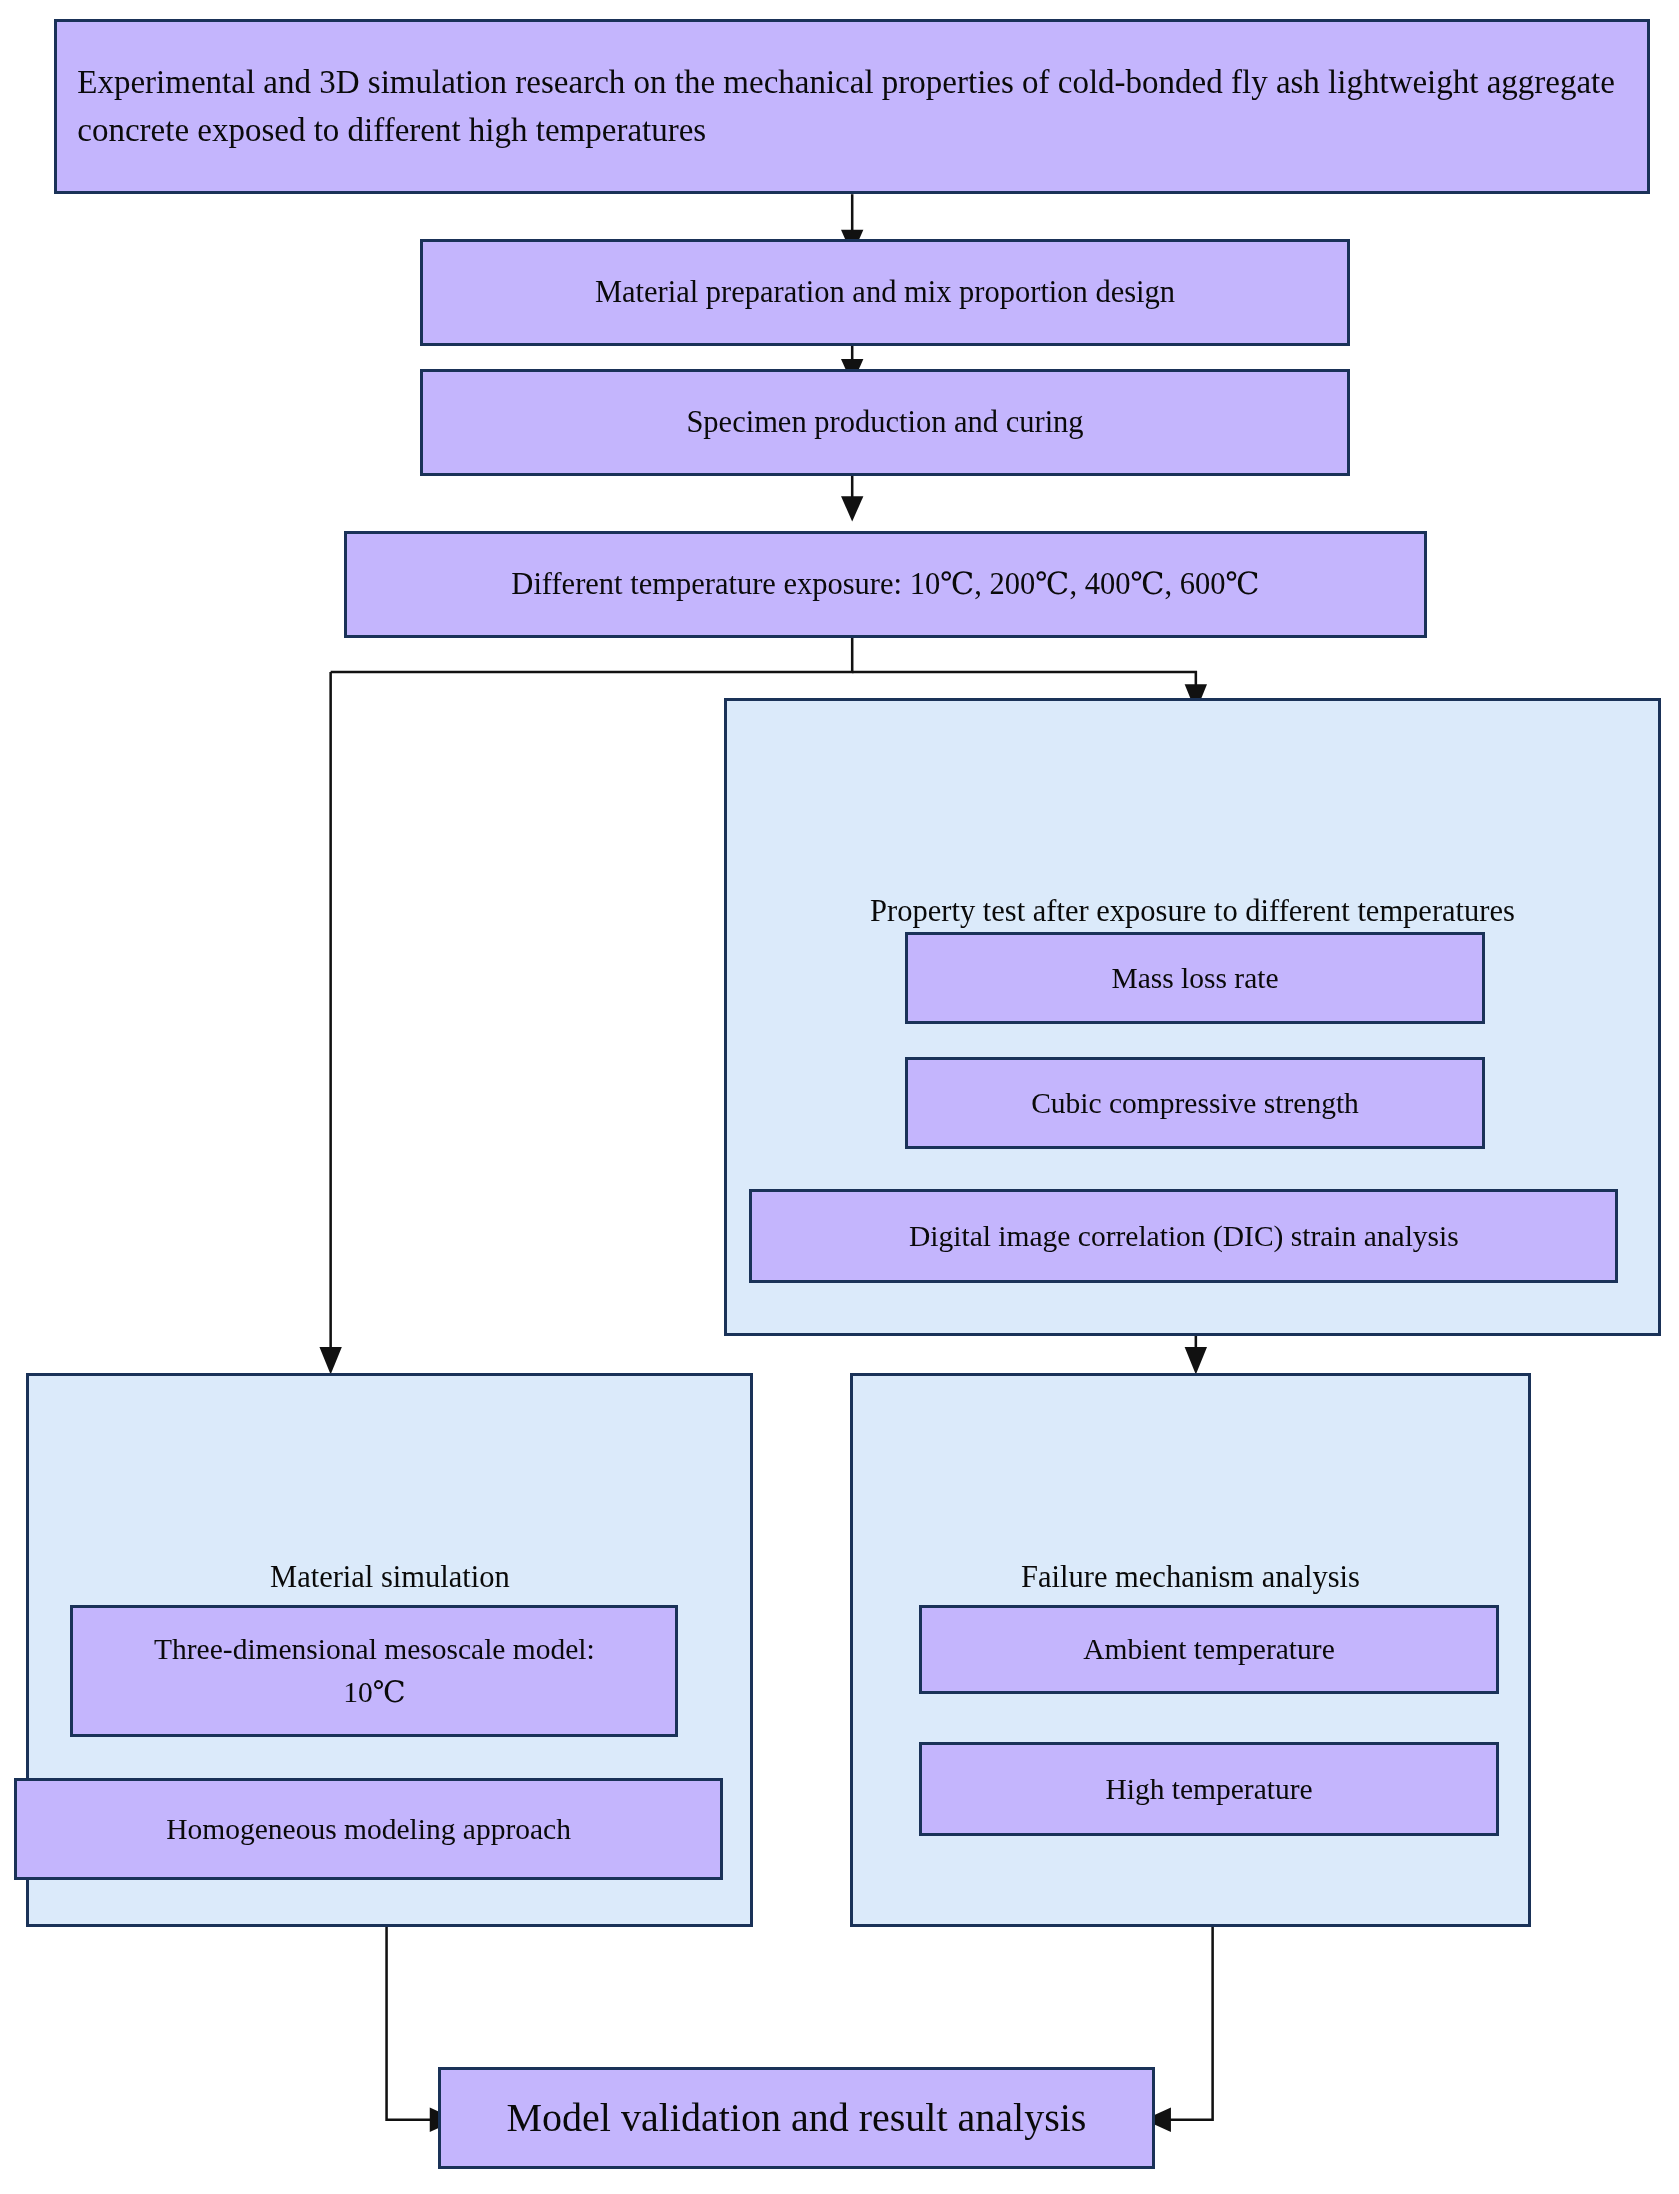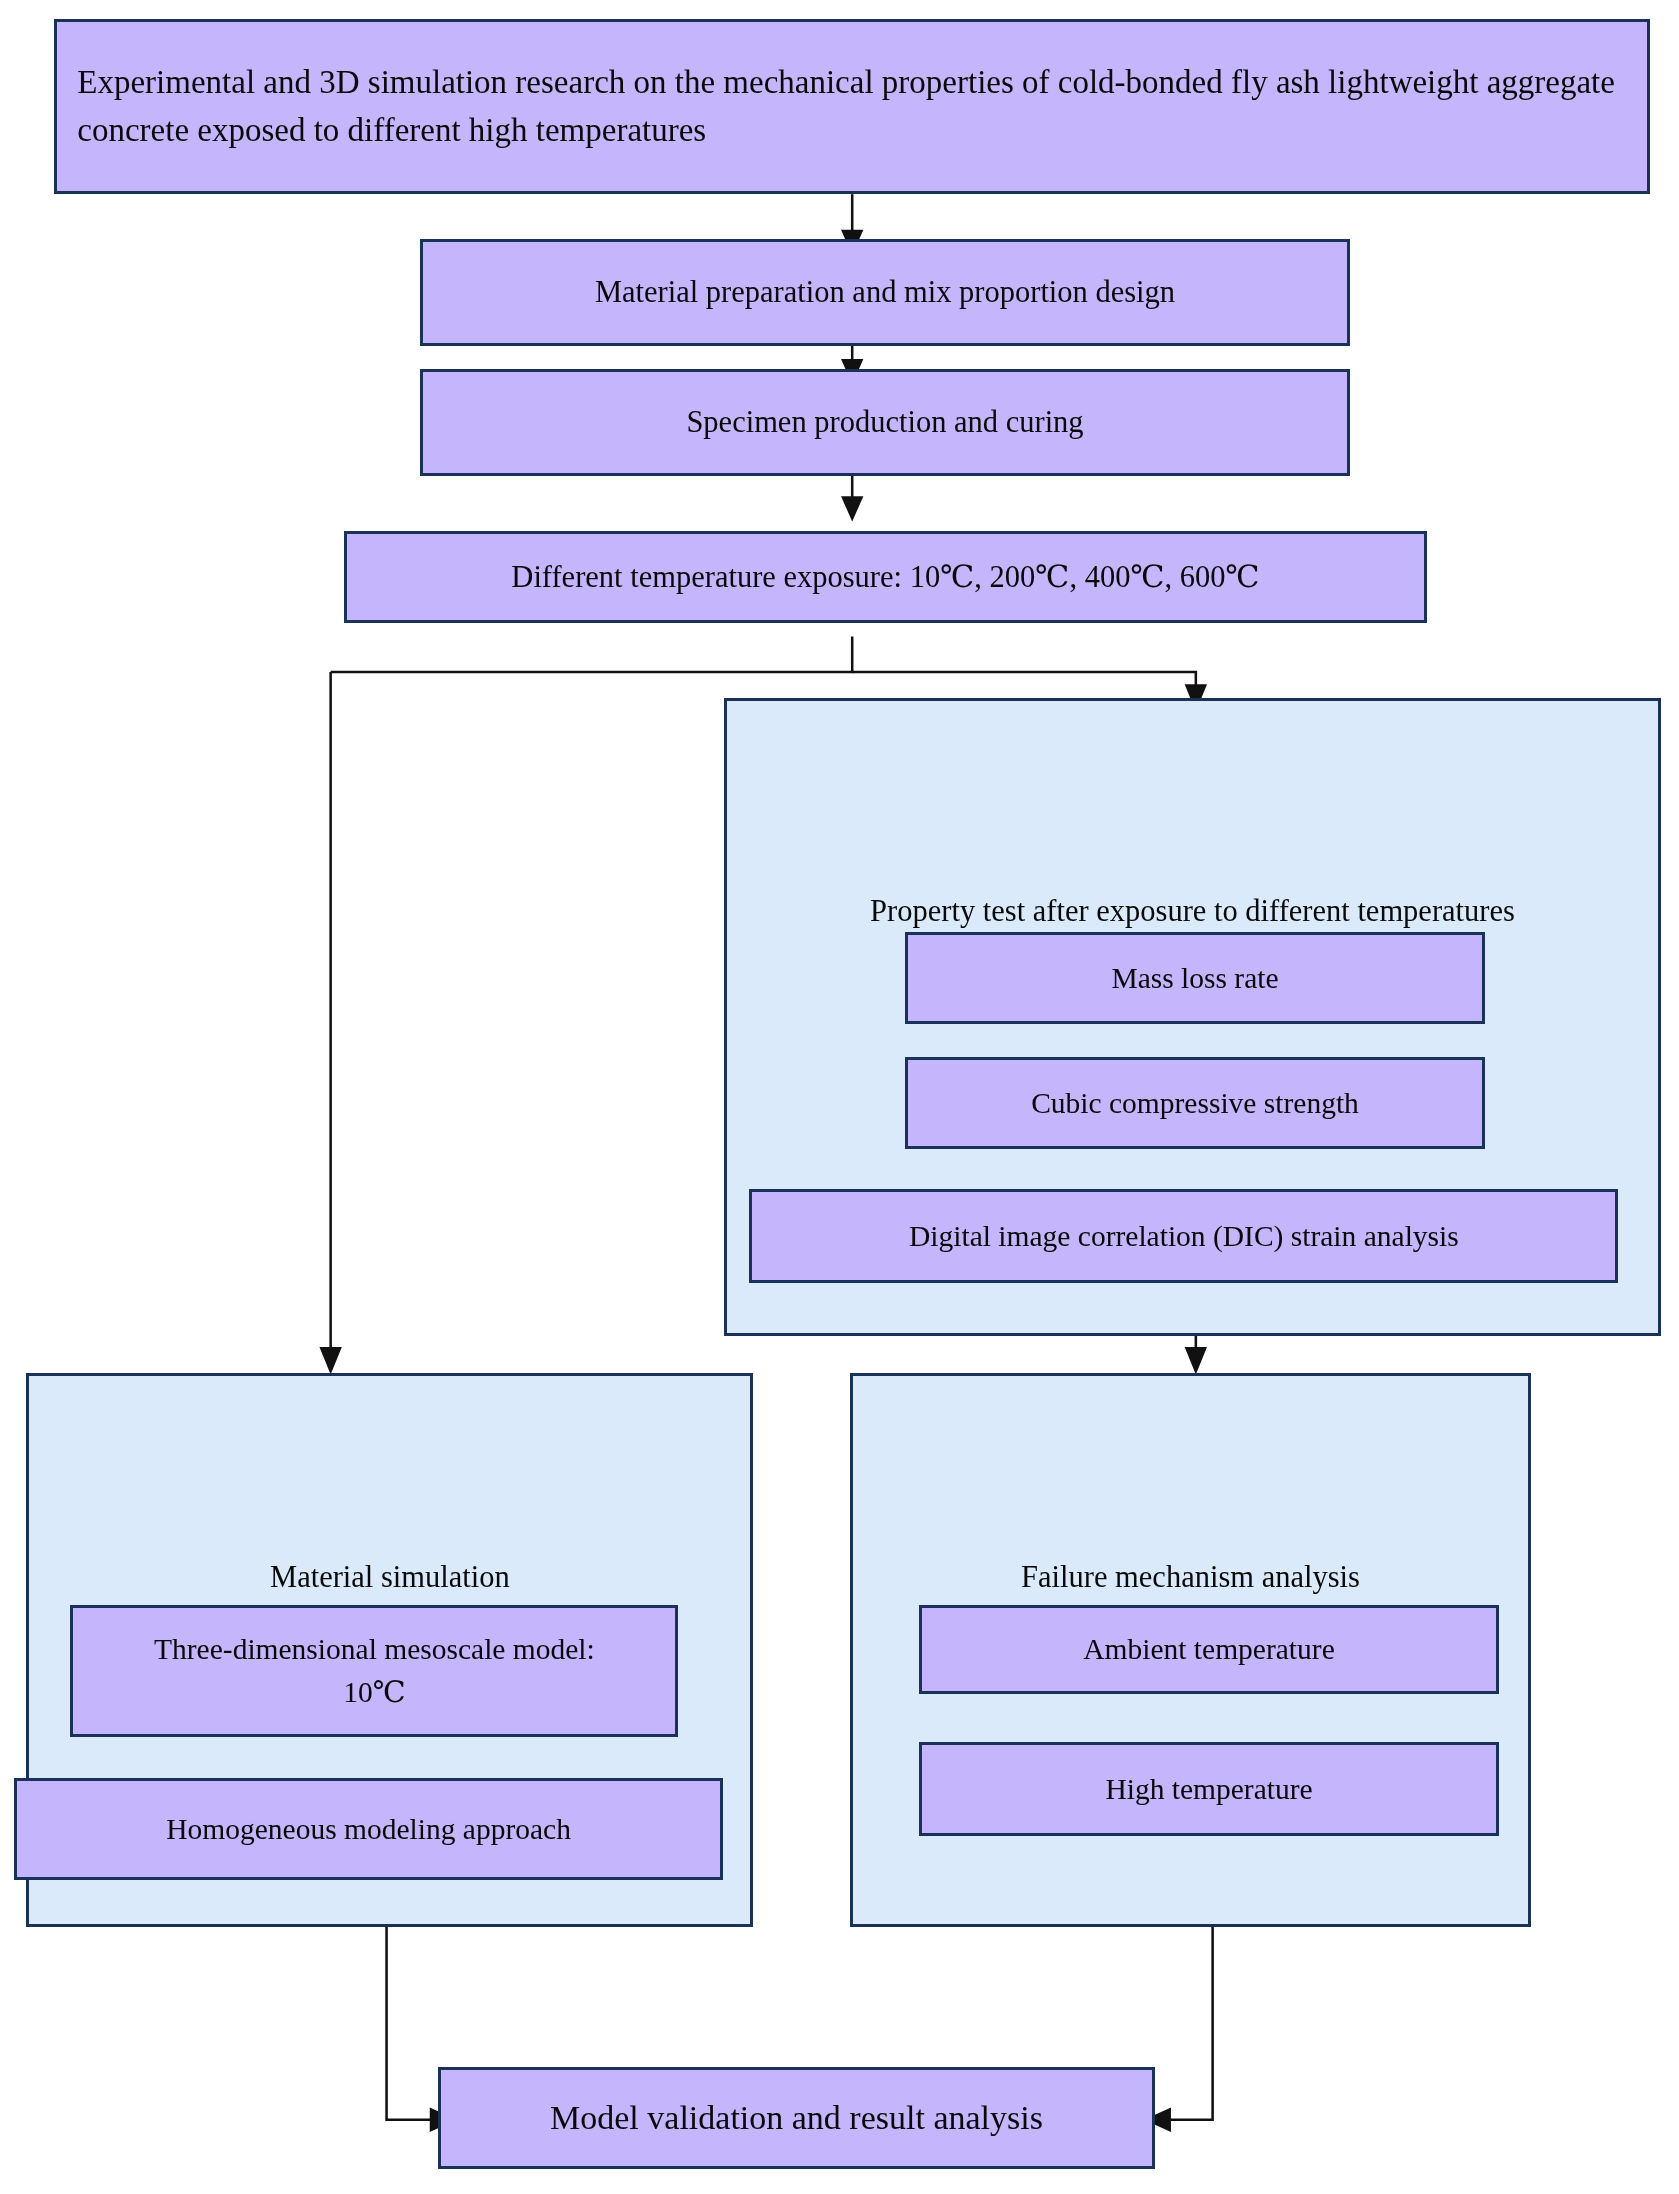--- a/index.html
+++ b/index.html
@@ -98,21 +98,21 @@
   </div>
 
   <div class="node gray" style="left:420px; top:239px; width:930px; height:107px; font-size:30.5px;">
     <span class="txt">Material preparation and mix proportion design</span>
   </div>
 
   <div class="node gray" style="left:420px; top:369px; width:930px; height:107px; font-size:30.5px;">
     <span class="txt">Specimen production and curing</span>
   </div>
 
-  <div class="node gray" style="left:344px; top:531px; width:1083px; height:92px; font-size:30.5px;">
+  <div class="node gray" style="left:344px; top:531px; width:1083px; height:107px; font-size:30.5px;">
     <span class="txt">Different temperature exposure: 10℃, 200℃, 400℃, 600℃</span>
   </div>
 
   <div class="panel" style="left:724px; top:698px; width:937px; height:638px;">
 
     <div class="panel-label" style="top:189px; font-size:30.5px;">Property test after exposure to different temperatures</div>
 
     <div class="node gray" style="left:178px; top:231px; width:580px; height:92px; font-size:29.5px;">
       <span class="txt">Mass loss rate</span>
     </div>
@@ -145,18 +145,18 @@
 
     <div class="node gray" style="left:66px; top:229px; width:580px; height:89px; font-size:29.5px;">
       <span class="txt">Ambient temperature</span>
     </div>
 
     <div class="node gray" style="left:66px; top:366px; width:580px; height:94px; font-size:29.5px;">
       <span class="txt">High temperature</span>
     </div>
   </div>
 
-  <div class="node gray" style="left:438px; top:2067px; width:717px; height:102px; font-size:34px;">
+  <div class="node gray" style="left:438px; top:2067px; width:717px; height:102px; font-size:40px;">
     <span class="txt">Model validation and result analysis</span>
   </div>
 
 </div>
 
 
 </body></html>

